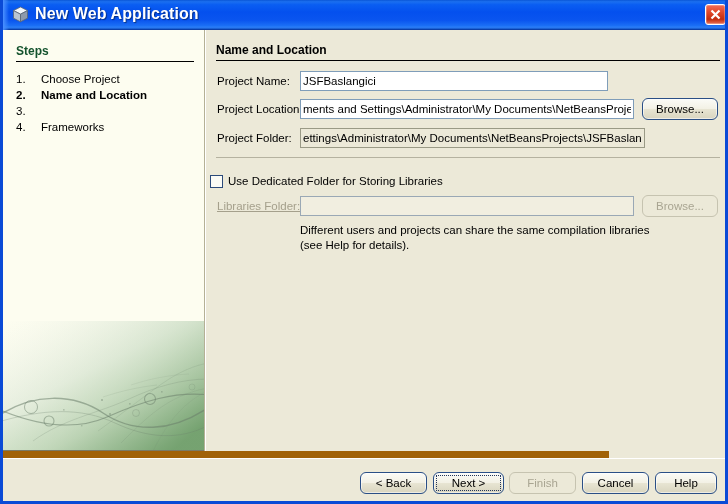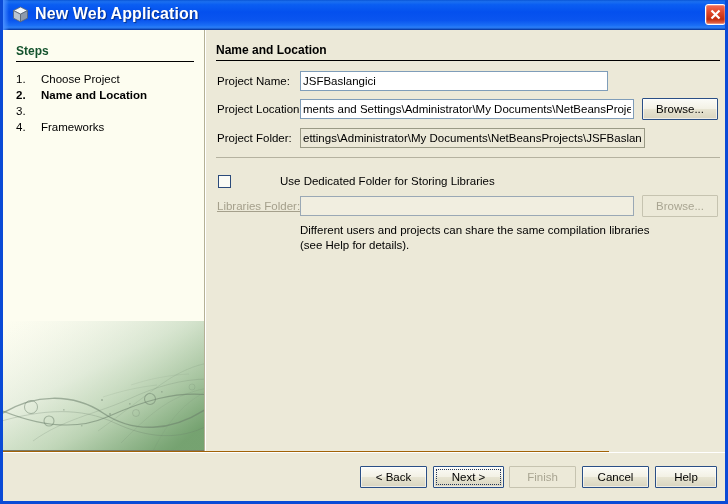--- a/index.html
+++ b/index.html
@@ -167,21 +167,21 @@
   .text-field.disabled {
     background: #f1eee0;
     border: 1px solid #9aa8b5;
   }
 
   .push-button {
     position: absolute;
     height: 22px;
     background: linear-gradient(to bottom, #fbfbf7 0%, #f3f1e5 48%, #e7e4d2 52%, #d9d5bf 100%);
     border: 1px solid #9a9781;
-    border-radius: 1px;
+    border-radius: 6px;
     font-family: "Liberation Sans", sans-serif;
     font-size: 11.5px;
     color: #000;
     text-align: center;
     line-height: 20px;
     cursor: pointer;
     box-shadow: inset 0 0 0 1px rgba(255,255,255,0.55);
   }
   .push-button.defaultbtn {
     border: 1px solid #2a4f86;
@@ -234,21 +234,21 @@
     line-height: 15px;
     white-space: nowrap;
   }
 
   
   #buttonbar {
     position: absolute;
     left: 0; top: 451px;
     width: 606px; height: 47px;
     background: #ece9d8;
-    border-top: 1px solid #a16207;
+    border-top: 7px solid #a16207;
   }
   #buttonbar-inner-hl {
     position: absolute; left: 0; top: 0; width: 722px; height: 1px;
     background: #ffffff;
   }
 </style>
 </head>
 <body>
 
 <div id="window">
@@ -357,21 +357,21 @@
 
     <div class="field-label" style="left:11px; top:71px;">Project Location:</div>
     <input class="text-field" type="text" style="left: 94px; top: 69px; width: 334px;" value="ments and Settings\Administrator\My Documents\NetBeansProjects">
     <div class="push-button defaultbtn" style="left:436px; top:68px; width:76px;">Browse...</div>
 
     <div class="field-label" style="left:11px; top:100px;">Project Folder:</div>
     <input class="text-field readonly" type="text" readonly="" style="left: 94px; top: 98px; width: 345px;" value="ettings\Administrator\My Documents\NetBeansProjects\JSFBaslangici">
 
     <div id="hr-separator"></div>
 
-    <div class="checkbox-row" style="left:12px; top:143px;gap:44px;">
+    <div class="checkbox-row" style="left:4px; top:143px;">
       <span class="cbox off"></span>
       <span class="cbox-label">Use Dedicated Folder for Storing Libraries</span>
     </div>
 
     <div class="field-label disabled" style="left:11px; top:168px;text-decoration:underline;">Libraries Folder:</div>
     <input class="text-field disabled" type="text" disabled="" style="left: 94px; top: 166px; width: 334px;" value="">
     <div class="push-button disabled" style="left:436px; top:165px; width:76px;">Browse...</div>
 
     <div class="helptext" style="left:94px; top:193px;">Different users and projects can share the same compilation libraries</div>
     <div class="helptext" style="left:94px; top:208px;">(see Help for details).</div>

